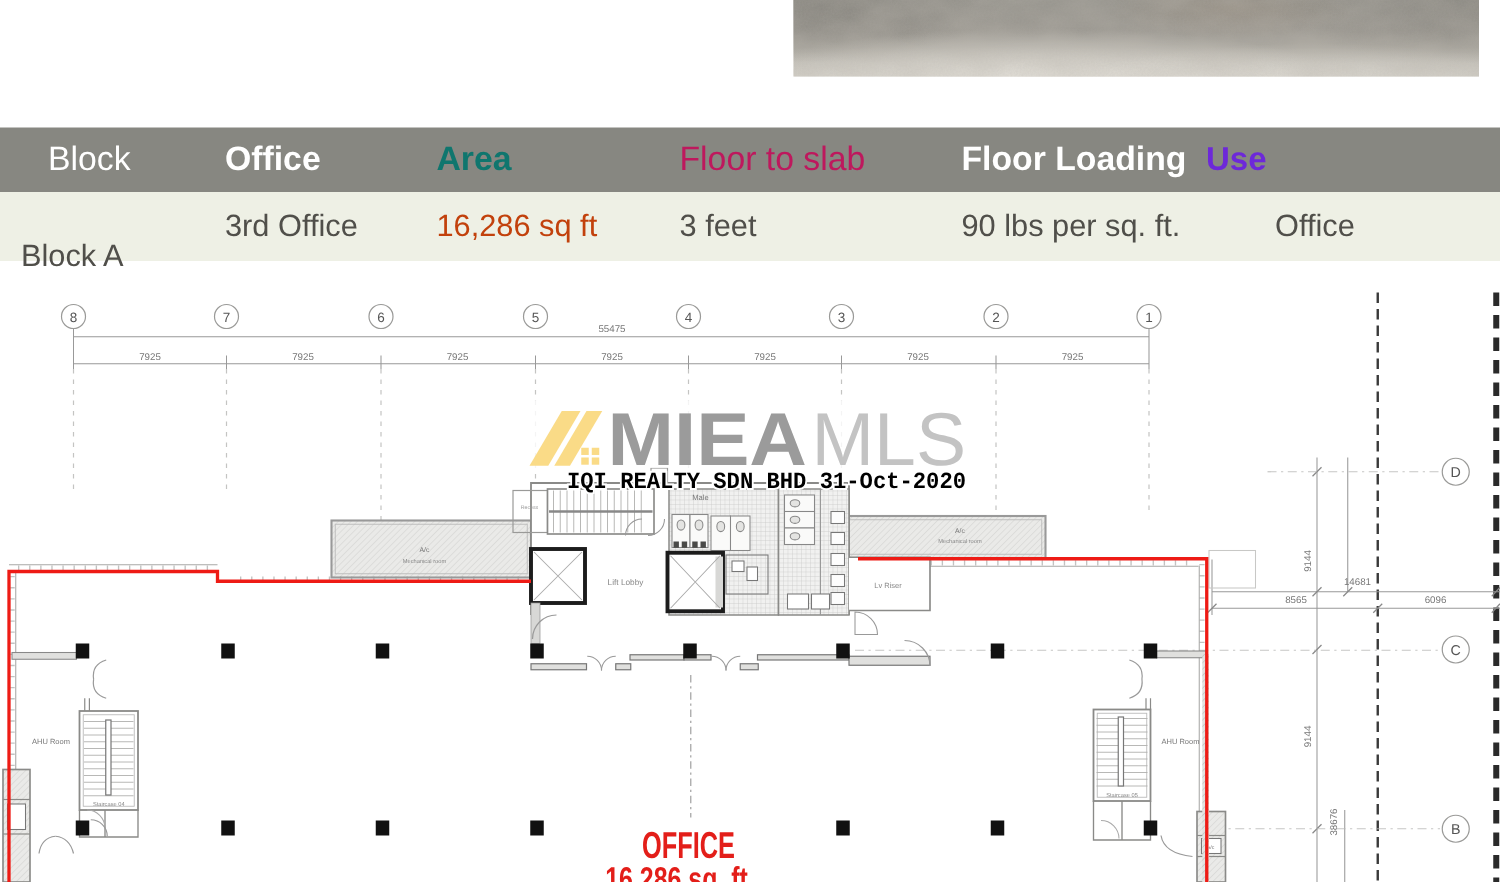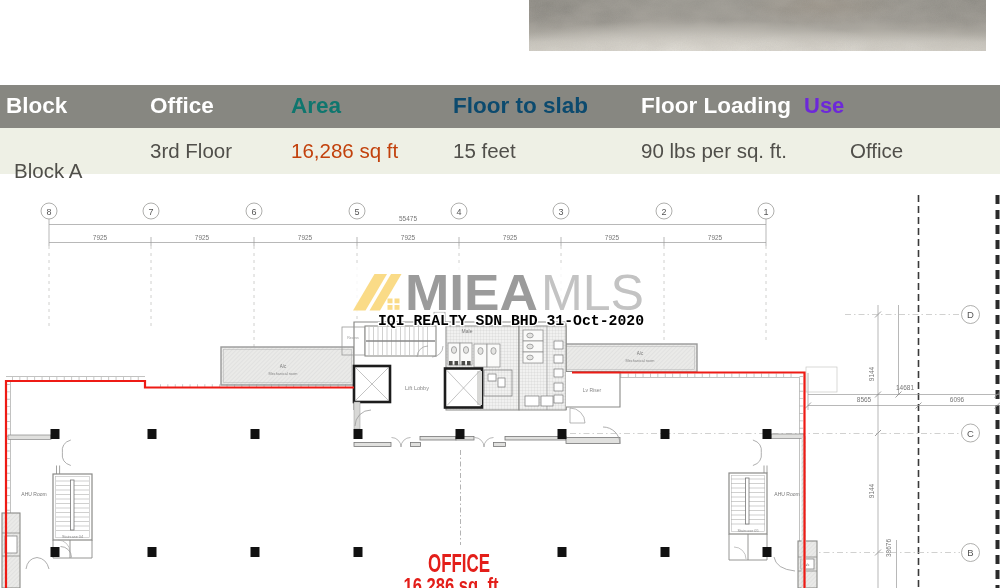--- a/index.html
+++ b/index.html
@@ -30,39 +30,39 @@
   <feColorMatrix in="n" type="matrix" values="0 0 0 0 0.52  0 0 0 0 0.49  0 0 0 0 0.44  0 0 0 0.40 0"></feColorMatrix>
     </filter>
   <rect width="457" height="51" filter="url(#blotch)"></rect>
   <rect width="457" height="51" filter="url(#noise)"></rect>
 </svg>
 
 <div class="abs" style="left:0;top:85px;width:1000px;height:43px;background:#878781;"></div>
 
 <div class="abs" style="left:0;top:128px;width:1000px;height:46px;background:#eef0e5;"></div>
 
-<div class="abs" style="left:6px;top:93px;color:#fff;font-weight:bold;font-size:22.5px;">Block</div>
+<div class="abs" style="left:32px;top:93px;color:#fff;font-weight:normal;font-size:22.5px;">Block</div>
 
 <div class="abs" style="left:150px;top:93px;color:#fff;font-weight:bold;font-size:22.5px;">Office</div>
 
 <div class="abs" style="left:291px;top:93px;color:#0f766e;font-weight:bold;font-size:22.5px;">Area</div>
 
-<div class="abs" style="left:453px;top:93px;color:#0c4a6e;font-weight:bold;font-size:22.5px;">Floor to slab</div>
+<div class="abs" style="left:453px;top:93px;color:#be185d;font-weight:normal;font-size:22.5px;">Floor to slab</div>
 
 <div class="abs" style="left:641px;top:93px;color:#fff;font-weight:bold;font-size:22.5px;">Floor Loading</div>
 
 <div class="abs" style="left:804px;top:93px;color:#6d28d9;font-weight:bold;font-size:22px;">Use</div>
 
 <div class="abs" style="left:14px;top:131px;color:#504f4a;font-size:20.5px;margin-top:28px;">Block A</div>
 
-<div class="abs" style="left:150px;top:139px;color:#504f4a;font-size:20.5px;">3rd Floor</div>
+<div class="abs" style="left:150px;top:139px;color:#504f4a;font-size:20.5px;">3rd Office</div>
 
 <div class="abs" style="left:291px;top:139px;color:#c2410c;font-size:20.5px;">16,286 sq ft</div>
 
-<div class="abs" style="left:453px;top:139px;color:#504f4a;font-size:20.5px;">15 feet</div>
+<div class="abs" style="left:453px;top:139px;color:#504f4a;font-size:20.5px;">3 feet</div>
 
 <div class="abs" style="left:641px;top:139px;color:#504f4a;font-size:20.5px;">90 lbs per sq. ft.</div>
 
 <div class="abs" style="left:850px;top:139px;color:#504f4a;font-size:20.5px;">Office</div>
 
 <svg class="abs" style="left:0;top:0;" width="1000" height="588" viewBox="0 0 1000 588">
 <defs>
   <pattern id="hatchA" width="3" height="3" patternUnits="userSpaceOnUse" patternTransform="rotate(45)">
     <rect width="3" height="3" fill="#eaeae8"></rect>
     <line x1="0" y1="0" x2="0" y2="3" stroke="#cdcdcb" stroke-width="0.6"></line>

